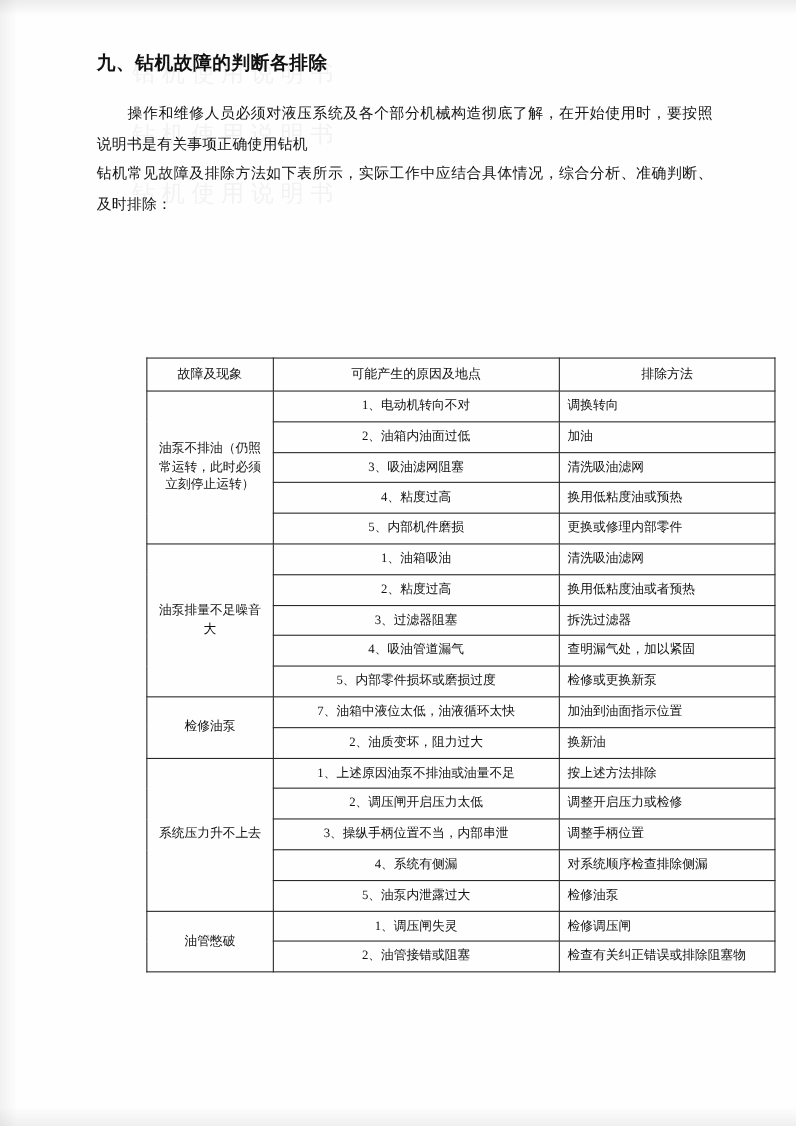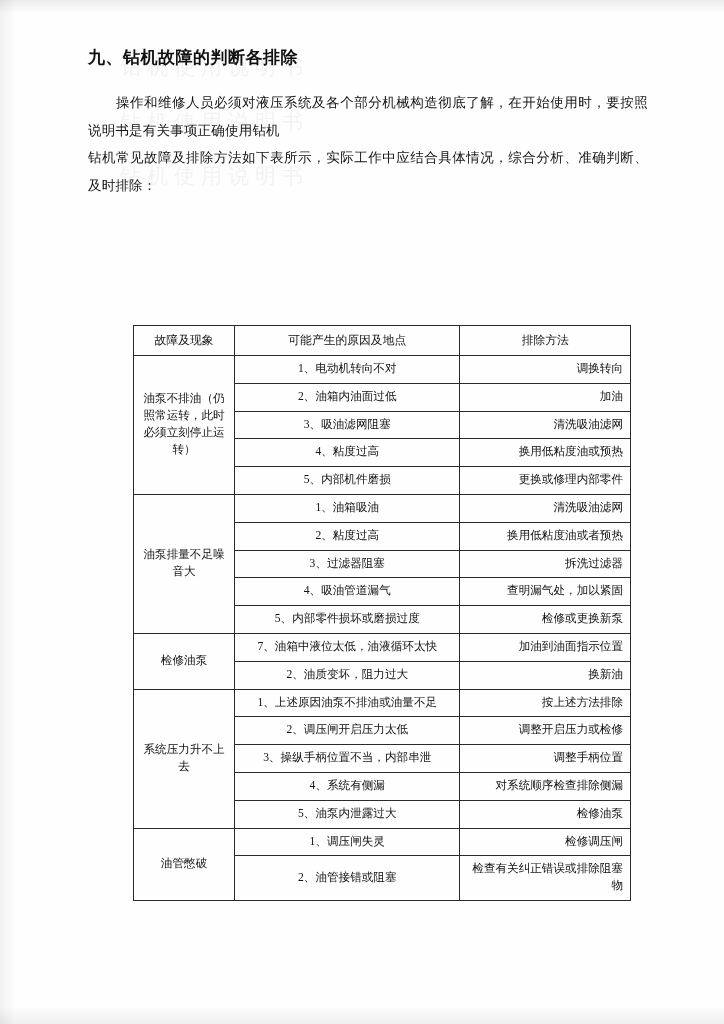--- a/index.html
+++ b/index.html
@@ -44,21 +44,21 @@
     color: #141414;
     letter-spacing: 0.2px;
   }
   .para.indent {
     text-indent: 28px;
   }
   table.faults {
     position: absolute;
     left: 133px;
     top: 325px;
-    width: 498px;
+    width: 572px;
     border-collapse: collapse;
     font-size: 11.6px;
     color: #111;
   }
   table.faults td, table.faults th {
     border: 1px solid #2a2a2a;
     padding: 5px 7px;
     vertical-align: middle;
     font-weight: normal;
     line-height: 1.45;
@@ -73,21 +73,21 @@
     text-align: center;
     line-height: 1.85;
     padding: 4px 6px;
   }
   td.cause {
     width: 228px;
     text-align: center;
   }
   td.fix {
     width: 168px;
-    text-align: right;
+    text-align: left;
   }
   .bg-watermark {
     position: absolute;
     left: 120px;
     top: 40px;
     width: 500px;
     height: 220px;
     color: rgba(160,160,160,0.13);
     font-size: 21px;
     letter-spacing: 6px;

